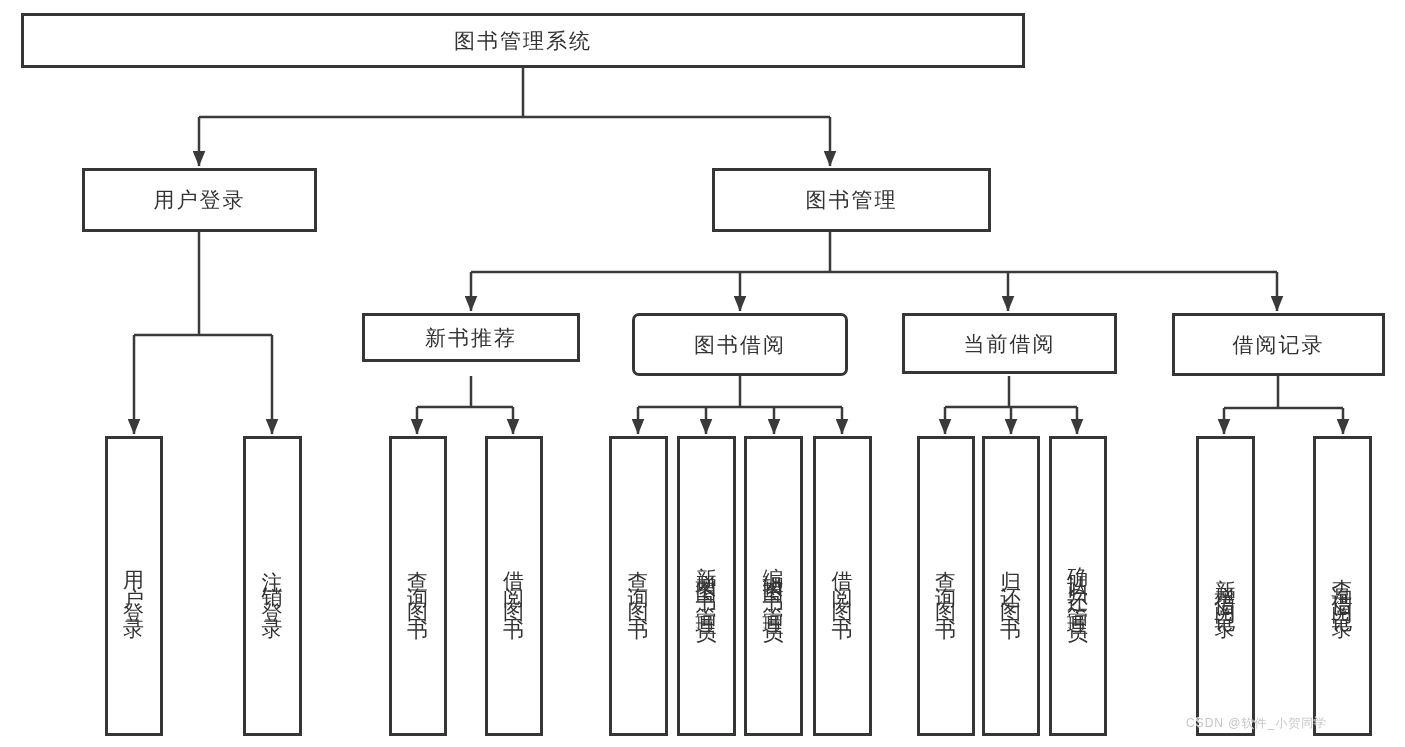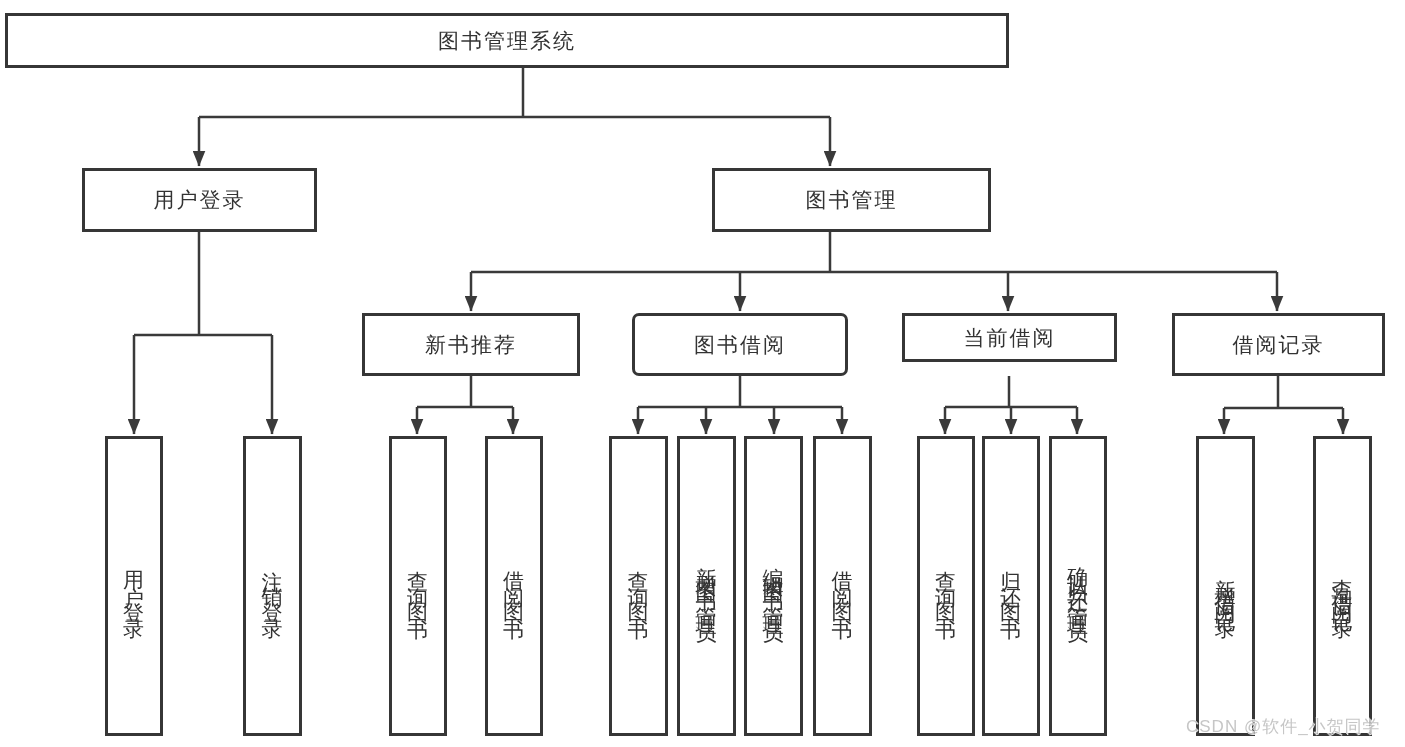--- a/index.html
+++ b/index.html
@@ -14,21 +14,21 @@
     display:flex;align-items:center;justify-content:center;text-align:center;
   }
   .hbox{font-size:21px;letter-spacing:2px;}
   .vbox span{
     writing-mode:vertical-rl;text-orientation:mixed;
     font-size:21px;letter-spacing:16px;line-height:1;white-space:nowrap;color:#333333;
   }
   .vbox.long span{letter-spacing:8px;}
   .watermark{
     position:absolute;left:1186px;top:715px;z-index:3;
-    font-size:17px;letter-spacing:1px;color:#c6c6c6;
+    font-size:12px;letter-spacing:1px;color:#c6c6c6;
     text-shadow:1px 1px 0 rgba(255,255,255,.85),-1px -1px 0 rgba(255,255,255,.85);
   }
 </style>
 </head>
 <body>
 
 <div class="canvas">
 
   <svg class="wires" width="1405" height="747" viewBox="0 0 1405 747">
     <defs>
@@ -80,38 +80,38 @@
       </g>
 
       <g>
         <path d="M1278,376 V408 M1224,408 H1343"></path>
         <line x1="1224" y1="408" x2="1224" y2="434" marker-end="url(#arrow)"></line>
         <line x1="1343" y1="408" x2="1343" y2="434" marker-end="url(#arrow)"></line>
       </g>
     </g>
   </svg>
 
-  <div class="box hbox" style="left:5px;top:13px;width:1004px;height:55px;">
+  <div class="box hbox" style="left:21px;top:13px;width:1004px;height:55px;">
     <span>图书管理系统</span>
   </div>
 
   <div class="box hbox" style="left:82px;top:168px;width:235px;height:64px;">
     <span>用户登录</span>
   </div>
   <div class="box hbox" style="left:712px;top:168px;width:279px;height:64px;">
     <span>图书管理</span>
   </div>
 
-  <div class="box hbox" style="left:362px;top:313px;width:218px;height:63px;">
+  <div class="box hbox" style="left:362px;top:313px;width:218px;height:49px;">
     <span>新书推荐</span>
   </div>
   <div class="box hbox" style="left:632px;top:313px;width:216px;height:63px;border-radius:7px;">
     <span>图书借阅</span>
   </div>
-  <div class="box hbox" style="left:902px;top:313px;width:215px;height:49px;">
+  <div class="box hbox" style="left:902px;top:313px;width:215px;height:61px;">
     <span>当前借阅</span>
   </div>
   <div class="box hbox" style="left:1172px;top:313px;width:213px;height:63px;">
     <span>借阅记录</span>
   </div>
 
   <div class="box vbox" style="left:105px;top:436px;width:58px;height:300px;">
     <span>用户登录</span>
   </div>
   <div class="box vbox" style="left:243px;top:436px;width:59px;height:300px;">

